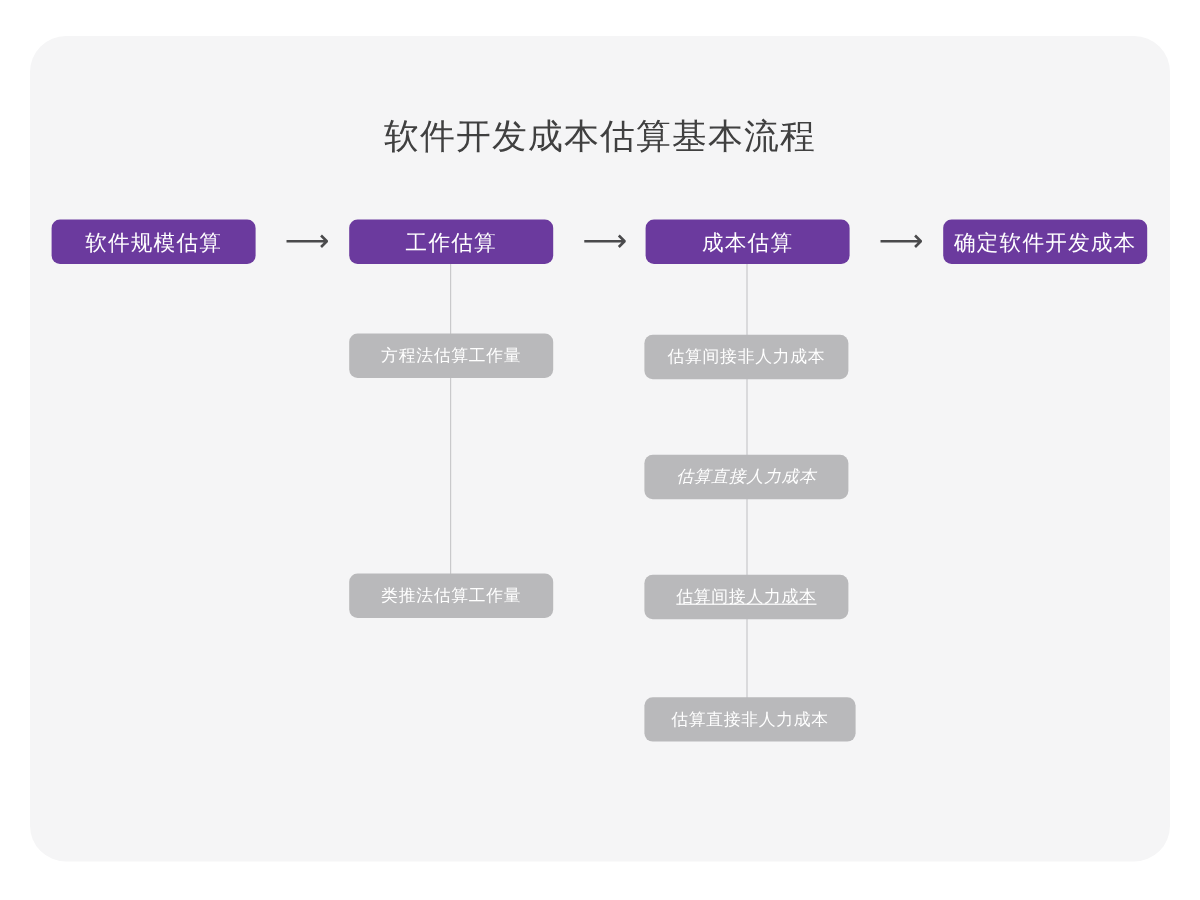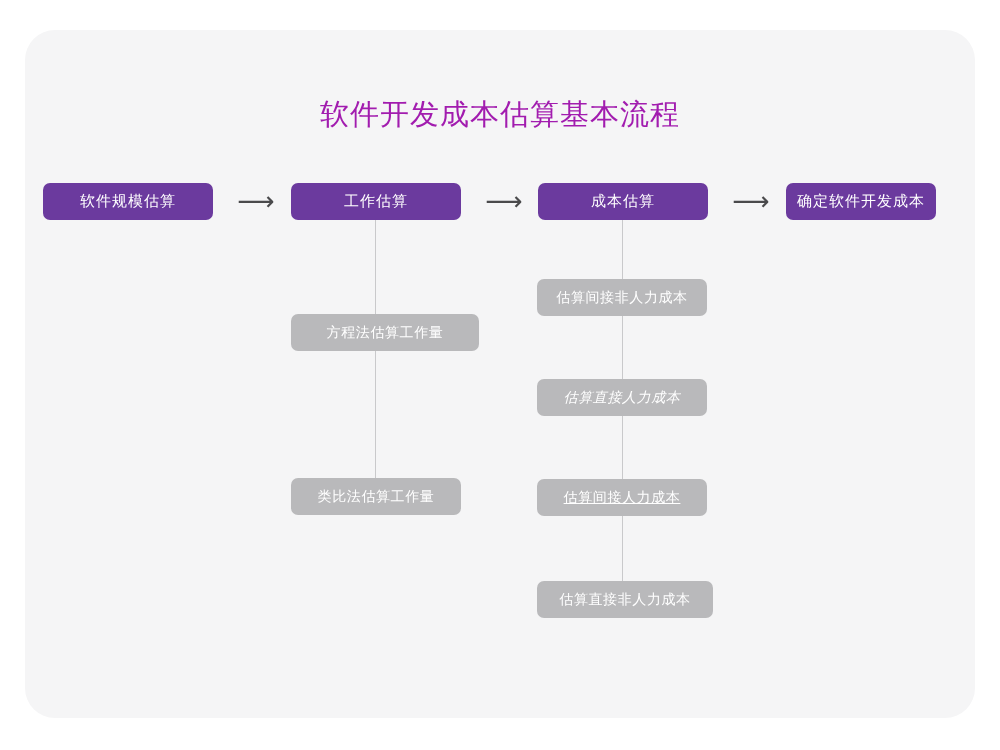--- a/index.html
+++ b/index.html
@@ -33,21 +33,21 @@
   }
 
   .diagram-title {
     position: absolute;
     left: 0;
     top: 93px;
     width: 1000px;
     text-align: center;
     font-size: 29px;
     line-height: 42px;
-    color: #a21caf;
+    color: #404040;
     letter-spacing: 1px;
     white-space: nowrap;
   }
 
   
   .connector {
     position: absolute;
     width: 1px;
     background: #c9c9cb;
   }
@@ -70,21 +70,21 @@
     border-radius: 7px;
     display: flex;
     align-items: center;
     justify-content: center;
     color: #ffffff;
     white-space: nowrap;
     user-select: none;
   }
   .node.stage {
     background: #6b3a9e;
-    font-size: 15px;
+    font-size: 18px;
     letter-spacing: 1px;
     height: 37px;
   }
   .node.sub {
     background: #b9b9bb;
     font-size: 14px;
     letter-spacing: 0.6px;
     height: 37px;
   }
 </style>
@@ -103,26 +103,26 @@
   <div class="stage-arrow" style="left:226px; top:189px; width:60px;">⟶</div>
   <div class="stage-arrow" style="left:474px; top:189px; width:60px;">⟶</div>
   <div class="stage-arrow" style="left:721px; top:189px; width:60px;">⟶</div>
 
   <div class="node stage" style="left:43px; top:183px; width:170px;">软件规模估算</div>
 
   <div class="node stage" style="left:538px; top:183px; width:170px;">成本估算</div>
 
   <div class="node stage" style="left:291px; top:183px; width:170px;">工作估算</div>
 
-  <div class="node stage" style="left:786px; top:183px; width:150px;">确定软件开发成本</div>
+  <div class="node stage" style="left:786px; top:183px; width:170px;">确定软件开发成本</div>
 
-  <div class="node sub" style="left:291px; top:278px; width:188px;margin-top:36px;">方程法估算工作量</div>
+  <div class="node sub" style="left:291px; top:278px; width:170px;">方程法估算工作量</div>
 
 
-  <div class="node sub" style="left:291px; top:478px; width:170px;">类比法估算工作量</div>
+  <div class="node sub" style="left:291px; top:478px; width:170px;">类推法估算工作量</div>
 
   <div class="node sub" style="left:537px; top:279px; width:170px;text-align:right;">估算间接非人力成本</div>
 
   <div class="node sub" style="left:537px; top:379px; width:170px;font-style:italic;">估算直接人力成本</div>
 
   <div class="node sub" style="left:537px; top:479px; width:170px;text-decoration:underline;">估算间接人力成本</div>
 
   <div class="node sub" style="left:537px; top:581px; width:176px;">估算直接非人力成本</div>
 
 </div>

